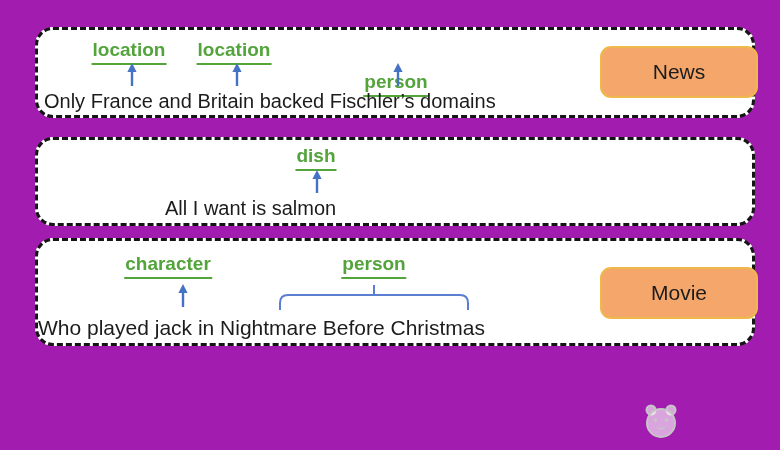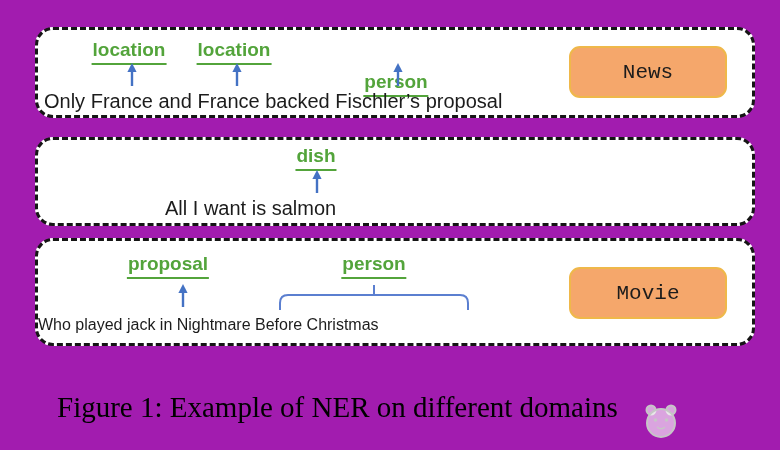--- a/index.html
+++ b/index.html
@@ -48,36 +48,35 @@
   .arrow-head { fill: var(--arrow-blue); }
   .brace { position: absolute; }
   .brace-path { stroke: #5b7fd0; fill: none; }
   .sentence {
     position: absolute;
     font-size: 20px;
     color: var(--text-black);
     white-space: nowrap;
     line-height: 1.2;
   }
-  .sentence.large { font-size: 16px; }
+  .sentence.large { font-size: 21px; }
   .domain-tag {
     position: absolute;
-    left: 531px;
+    left: 562px;
     width: 158px;
     height: 52px;
     background: var(--domain-tag-fill);
     border: 2.5px solid var(--domain-tag-border);
     border-radius: 11px;
     display: flex;
     align-items: center;
     justify-content: center;
     font-size: 21px;
     color: var(--text-black);
     white-space: nowrap;
-    font-family: Liberation Mono, monospace;
   }
   .caption {
     position: absolute;
     left: 57px;
     top: 391px;
     font-family: "Liberation Serif", serif;
     font-size: 29px;
     color: #000000;
     white-space: nowrap;
   }
@@ -108,54 +107,53 @@
     </svg>
     <svg class="arrow" style="left:199px; top:33px;" width="12" height="23" viewBox="0 0 12 23">
       <line class="arrow-line" x1="6" y1="23" x2="6" y2="7" stroke-width="2.4"></line>
       <polygon class="arrow-head" points="6,0 1.4,9 10.6,9"></polygon>
     </svg>
     <svg class="arrow" style="left:360px; top:33px;" width="12" height="23" viewBox="0 0 12 23">
       <line class="arrow-line" x1="6" y1="23" x2="6" y2="7" stroke-width="2.4"></line>
       <polygon class="arrow-head" points="6,0 1.4,9 10.6,9"></polygon>
     </svg>
 
-    <span class="sentence" style="left:6px; top:59px;">Only France and France backed Fischler’s proposal</span>
+    <span class="sentence" style="left:6px; top:59px;">Only France and Britain backed Fischler’s domains</span>
     <div class="domain-tag" style="top:16px;">News</div>
   </div>
 
   <div class="dash-box" style="top:137px; height:89px;">
     <span class="entity-label" style="left:278px; top:6px;">dish</span>
 
     <svg class="arrow" style="left:279px; top:30px;" width="12" height="23" viewBox="0 0 12 23">
       <line class="arrow-line" x1="6" y1="23" x2="6" y2="7" stroke-width="2.4"></line>
       <polygon class="arrow-head" points="6,0 1.4,9 10.6,9"></polygon>
     </svg>
 
     <span class="sentence" style="left:127px; top:56px;">All I want is salmon</span>
   </div>
 
   <div class="dash-box" style="top:238px; height:108px;">
-    <span class="entity-label" style="left:130px; top:13px;">proposal</span>
+    <span class="entity-label" style="left:130px; top:13px;">character</span>
     <span class="entity-label" style="left:336px; top:13px;">person</span>
 
     <svg class="arrow" style="left:145px; top:43px;" width="12" height="23" viewBox="0 0 12 23">
       <line class="arrow-line" x1="6" y1="23" x2="6" y2="7" stroke-width="2.4"></line>
       <polygon class="arrow-head" points="6,0 1.4,9 10.6,9"></polygon>
     </svg>
 
     <svg class="brace" style="left:240px; top:43px;" width="192" height="27" viewBox="0 0 192 27">
       <path class="brace-path" stroke-width="2" d="M2,26 L2,19 Q2,11 10,11 L182,11 Q190,11 190,19 L190,26"></path>
       <line class="brace-path" stroke-width="2" x1="96" y1="11" x2="96" y2="1"></line>
     </svg>
 
     <span class="sentence large" style="left:0px; top:74px;">Who played jack in Nightmare Before Christmas</span>
     <div class="domain-tag" style="top:26px;">Movie</div>
   </div>
 
-  <div class="caption">Figure 1: Example of NER on different domains</div>
 
   <svg class="watermark-logo" width="42" height="44" viewBox="0 0 42 44">
     <circle cx="11" cy="12" r="4.5" fill="rgba(255,255,255,0.6)" stroke="#c6c6c6" stroke-width="2"></circle>
     <circle cx="31" cy="12" r="4.5" fill="rgba(255,255,255,0.6)" stroke="#c6c6c6" stroke-width="2"></circle>
     <circle cx="21" cy="25" r="14" fill="rgba(255,255,255,0.6)" stroke="#c6c6c6" stroke-width="2"></circle>
     <circle cx="15.5" cy="22" r="1.8" fill="#c6c6c6"></circle>
     <circle cx="26.5" cy="22" r="1.8" fill="#c6c6c6"></circle>
     <path d="M17,29 Q21,32.5 25,29" stroke="#c6c6c6" stroke-width="1.6" fill="none"></path>
   </svg>
 

